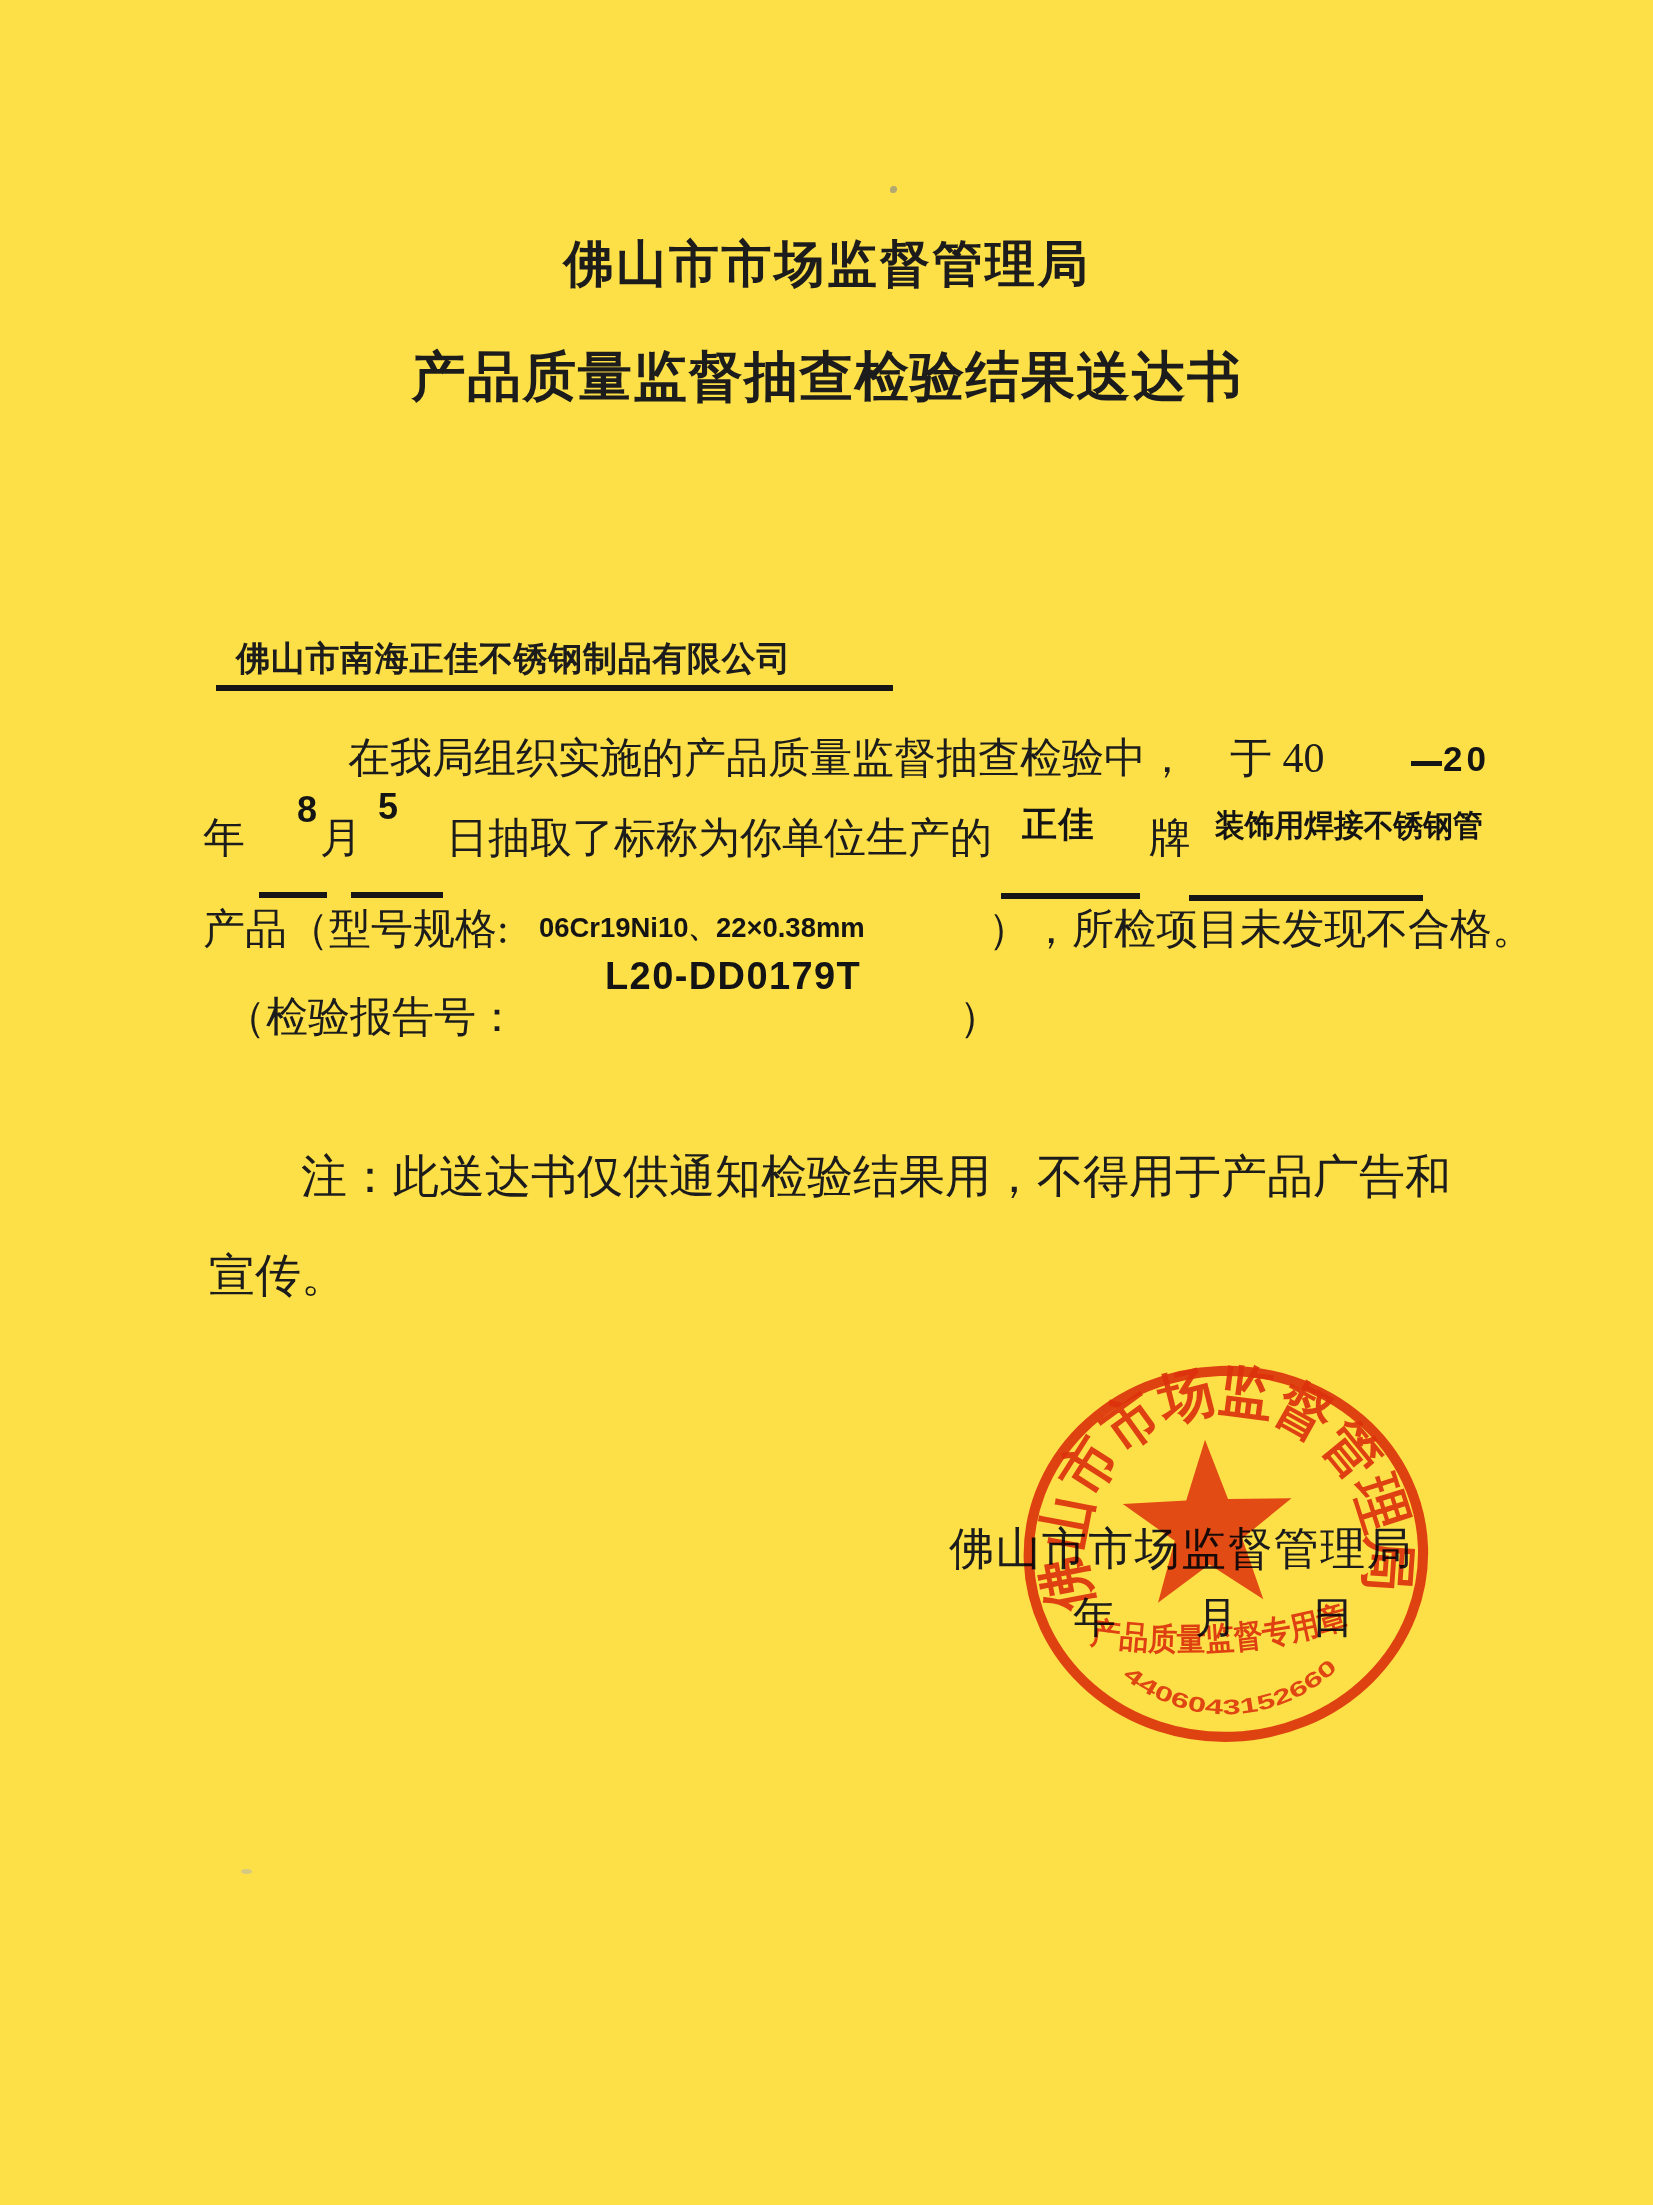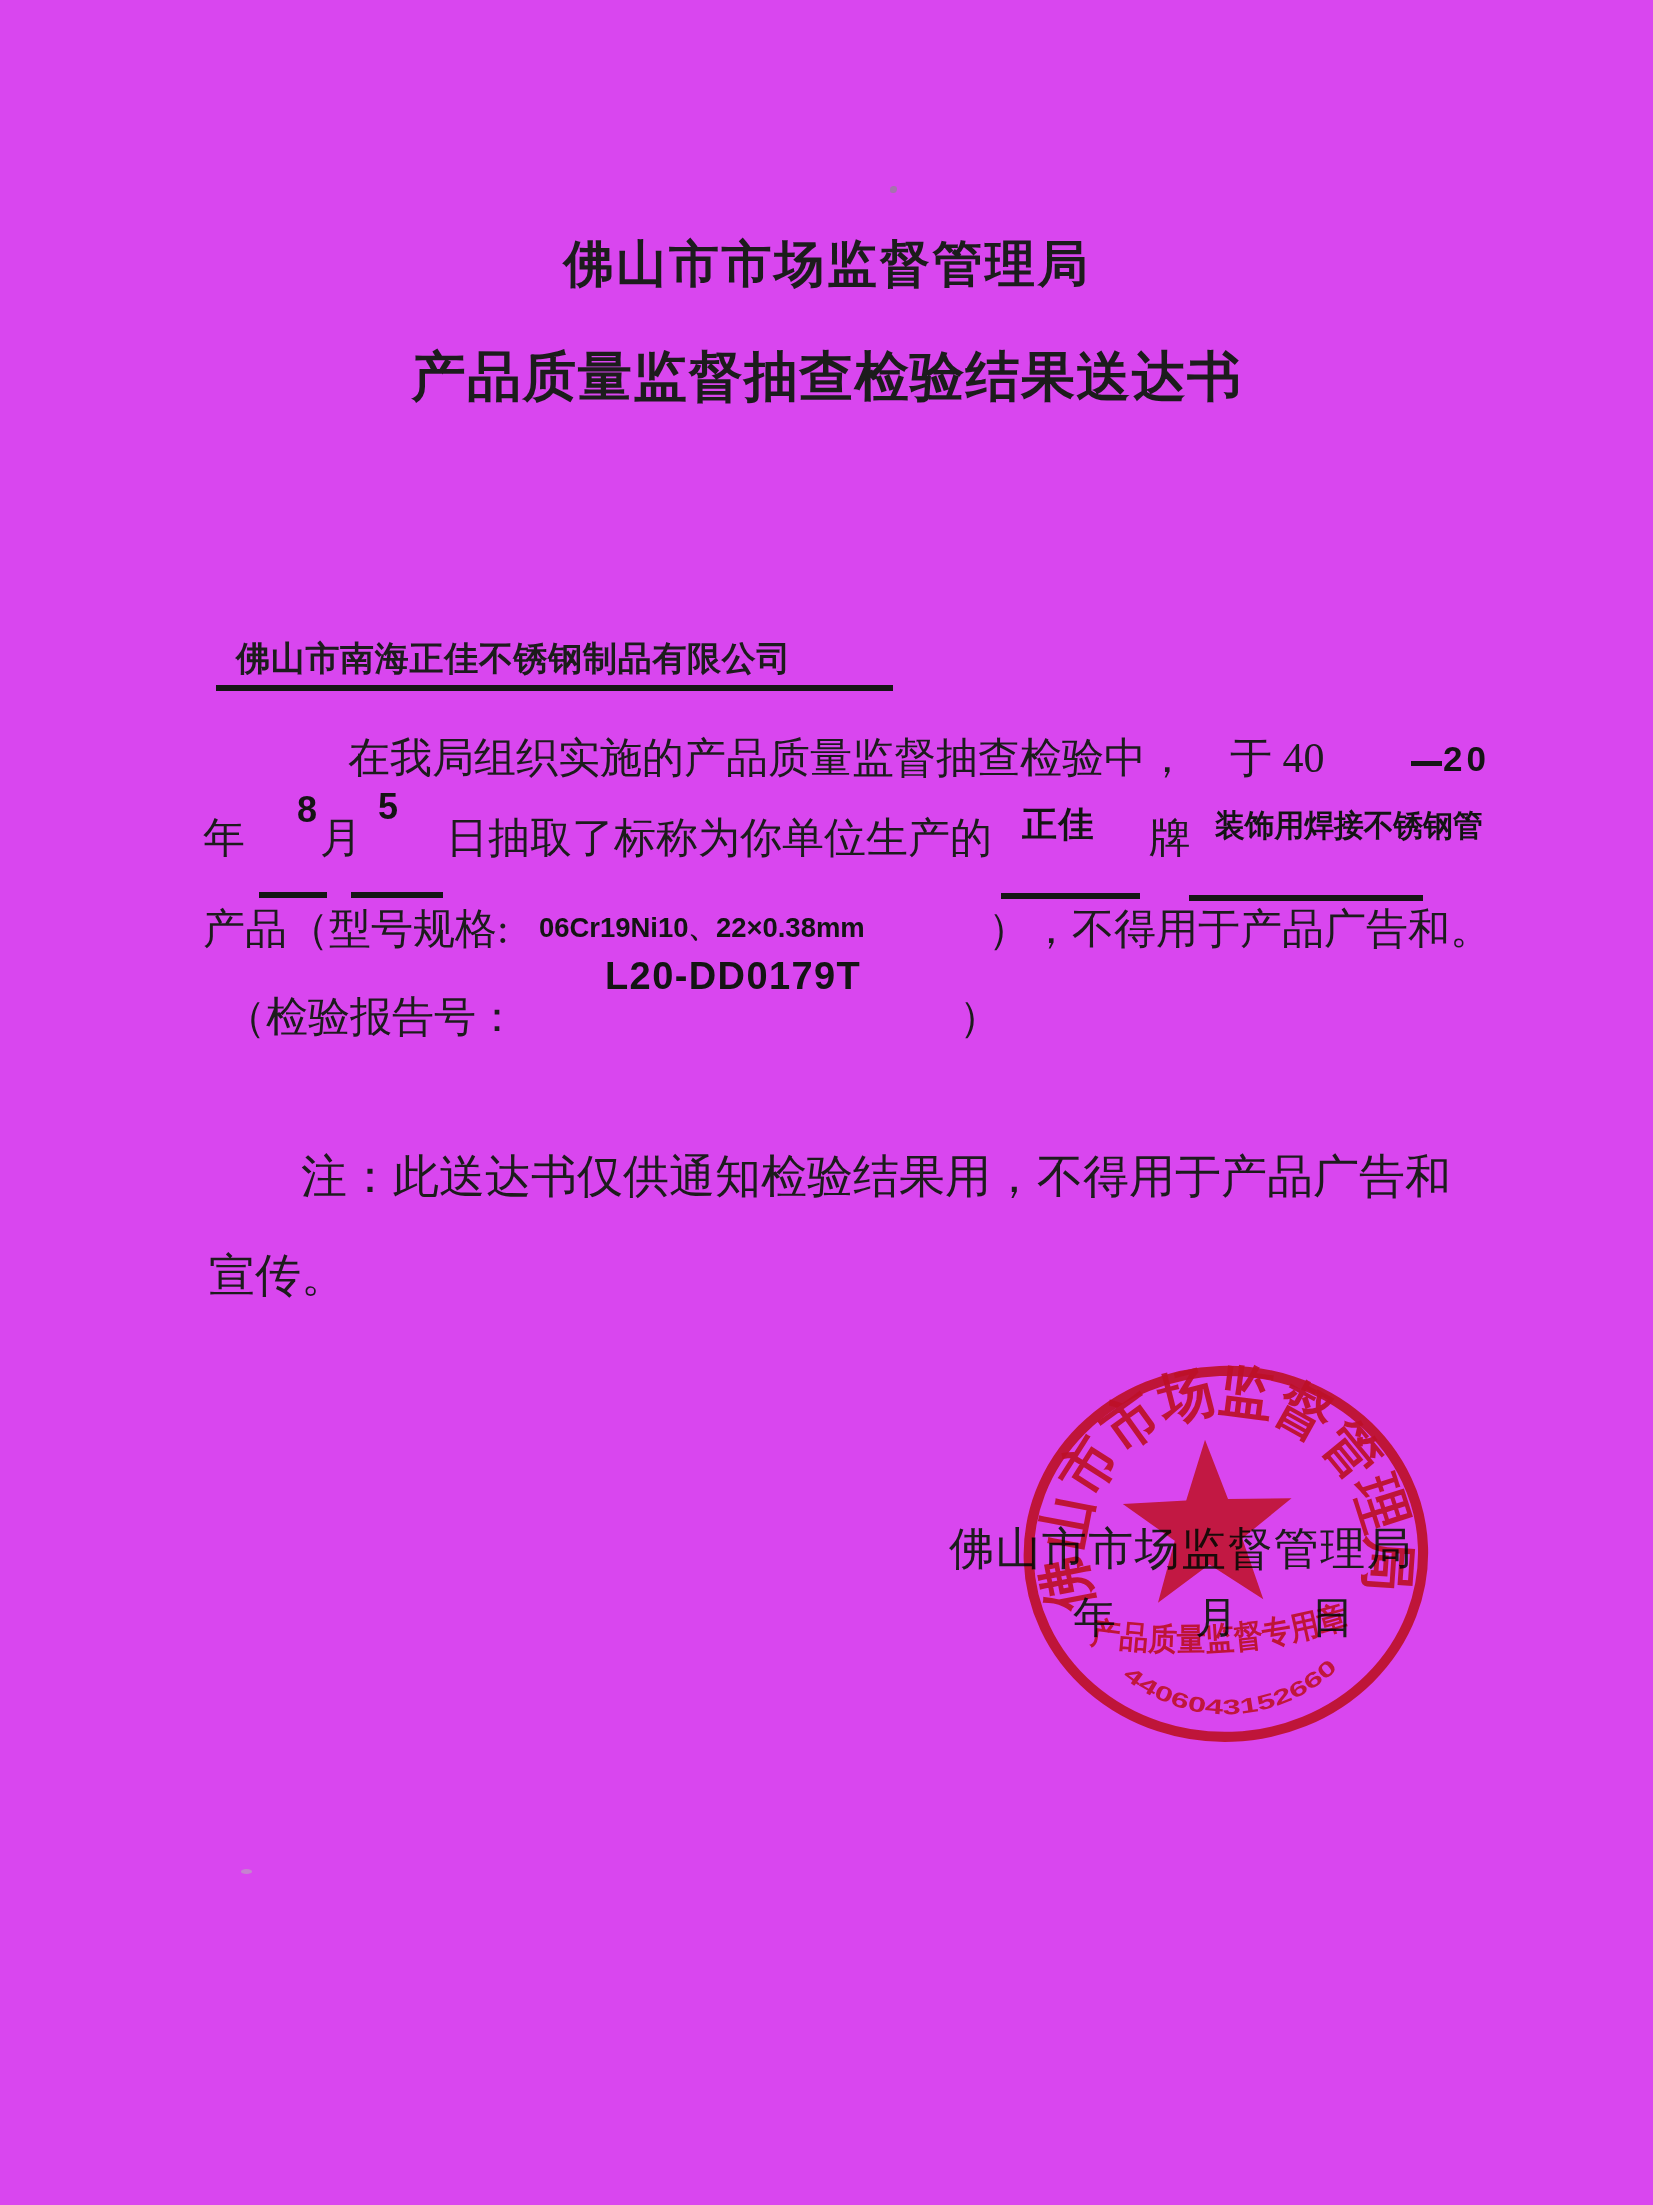--- a/index.html
+++ b/index.html
@@ -1,18 +1,18 @@
 <!DOCTYPE html>
 <html style="font-size:10.8px"><head>
 <meta charset="utf-8">
 <style>
   html,body{margin:0;padding:0;background:#e8e8e8;}
   .page{
     position:relative; width:1654px; height:2205px;
-    background:#d946ef; overflow:hidden;
+    background:#fde047; overflow:hidden;
     font-family:"Liberation Serif","DejaVu Serif",serif;
     color:#1c1c1c;
   }
   .abs{position:absolute; white-space:nowrap; line-height:1.15;}
   .sans{font-family:"Liberation Sans","DejaVu Sans",sans-serif;}
   .center{left:0; width:1654px; text-align:center;}
   .title1{top:236px; font-size:50px; font-weight:700; letter-spacing:2.7px;}
   .title2{top:315px; font-size:54px; font-weight:700; letter-spacing:1.4px;margin-top:30px;}
   .company{left:236px; top:639px; font-size:34px; font-weight:700; letter-spacing:0.7px;}
   .rule{position:absolute; background:#161616;}
@@ -71,21 +71,21 @@
   <div class="abs fill dayfill">5</div>
   <div class="abs bodytxt l2c">日抽取了标称为你单位生产的</div>
   <div class="rule" style="left:1001px; top:893px; width:139px; height:6px;"></div>
   <div class="abs fill brandfill">正佳</div>
   <div class="abs bodytxt l2d">牌</div>
   <div class="rule" style="left:1189px; top:895px; width:234px; height:6px;"></div>
   <div class="abs fill prodfill">装饰用焊接不锈钢管</div>
 
   <div class="abs bodytxt l3a">产品（型号规格:</div>
   <div class="abs fill specfill">06Cr19Ni10、22×0.38mm</div>
-  <div class="abs bodytxt l3b">），不得用于产品广告和。</div>
+  <div class="abs bodytxt l3b">），所检项目未发现不合格。</div>
 
   <div class="abs bodytxt l4a">（检验报告号：</div>
   <div class="abs fill reportfill">L20-DD0179T</div>
   <div class="abs bodytxt l4b">）</div>
 
   <div class="abs note1">注：此送达书仅供通知检验结果用，不得用于产品广告和</div>
   <div class="abs note2">宣传。</div>
 
   <div class="abs sig">佛山市市场监督管理局</div>
   <div class="abs dlabel dy">年</div>

